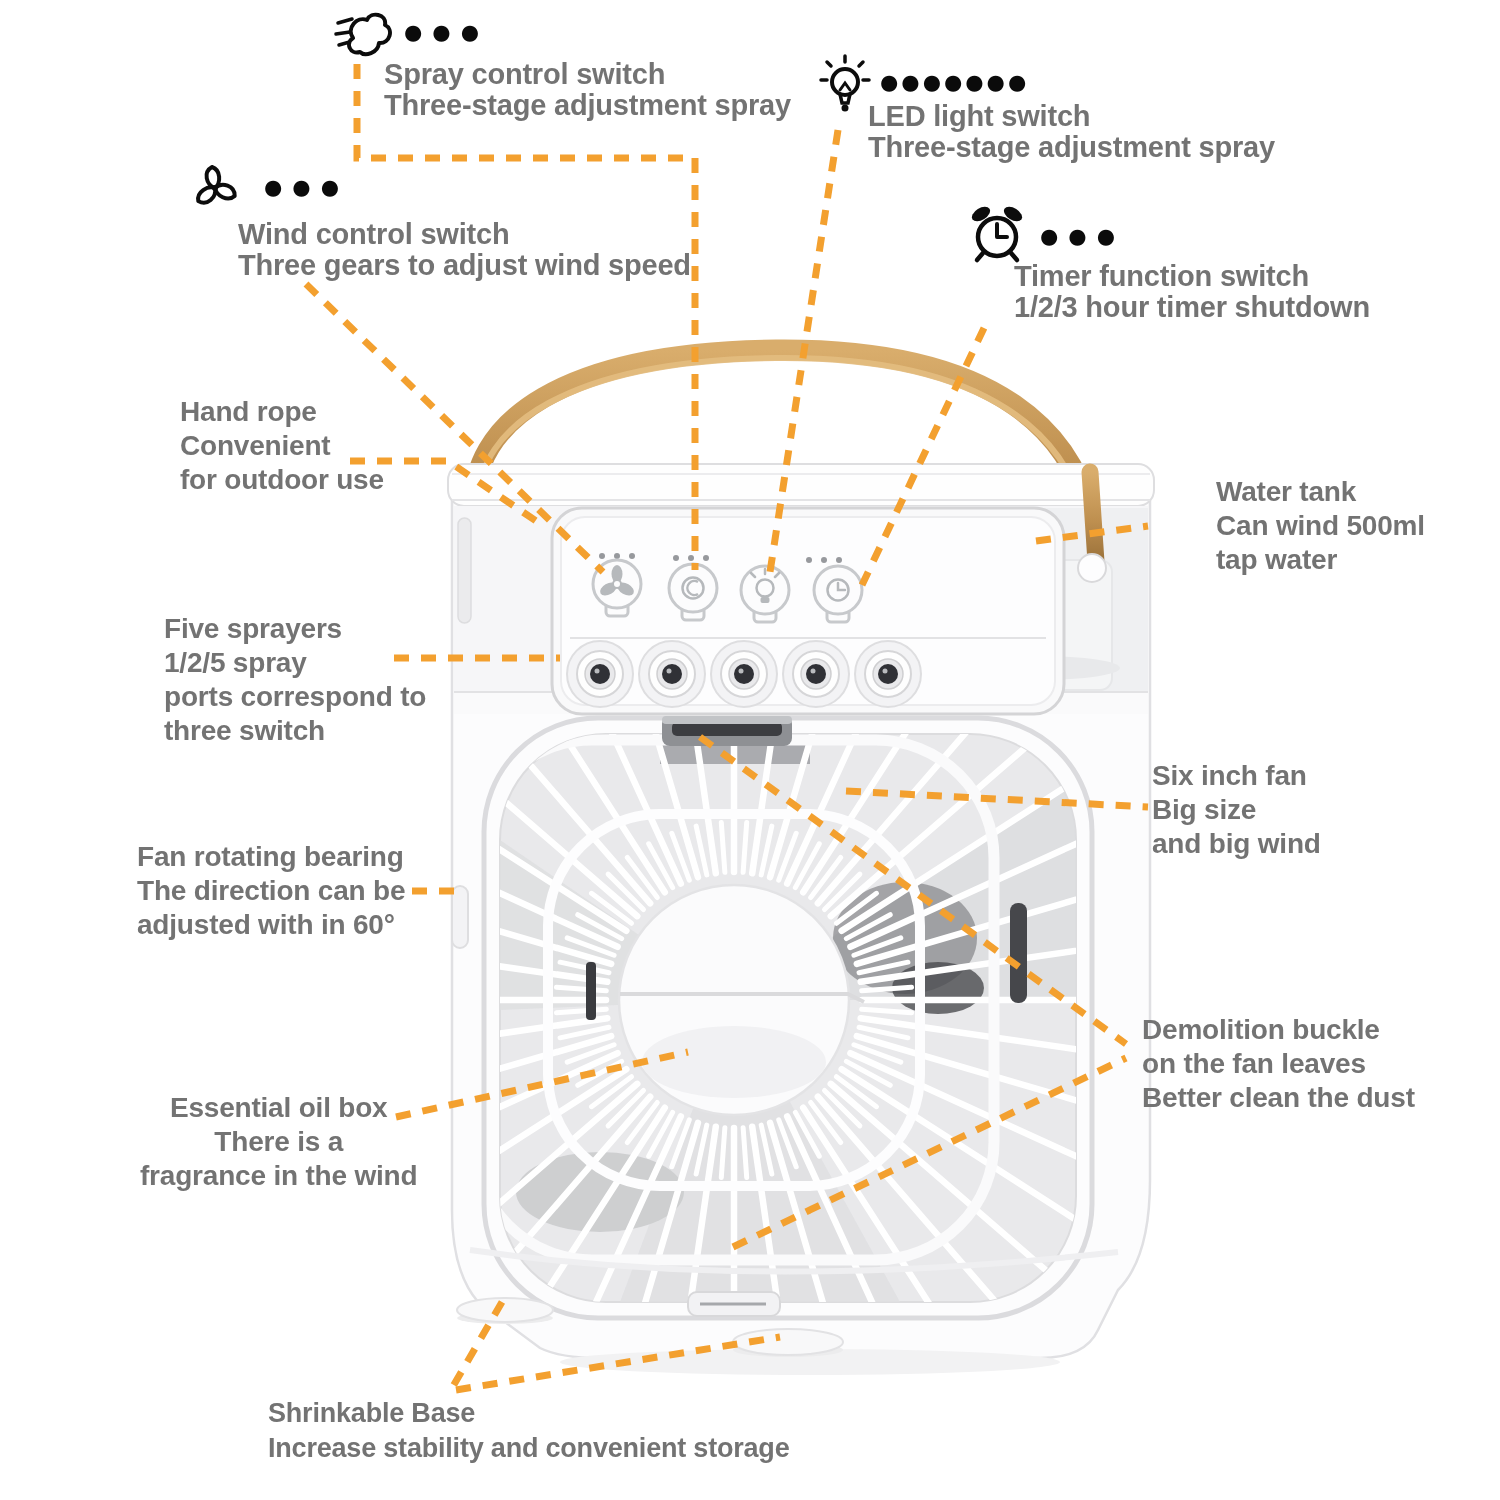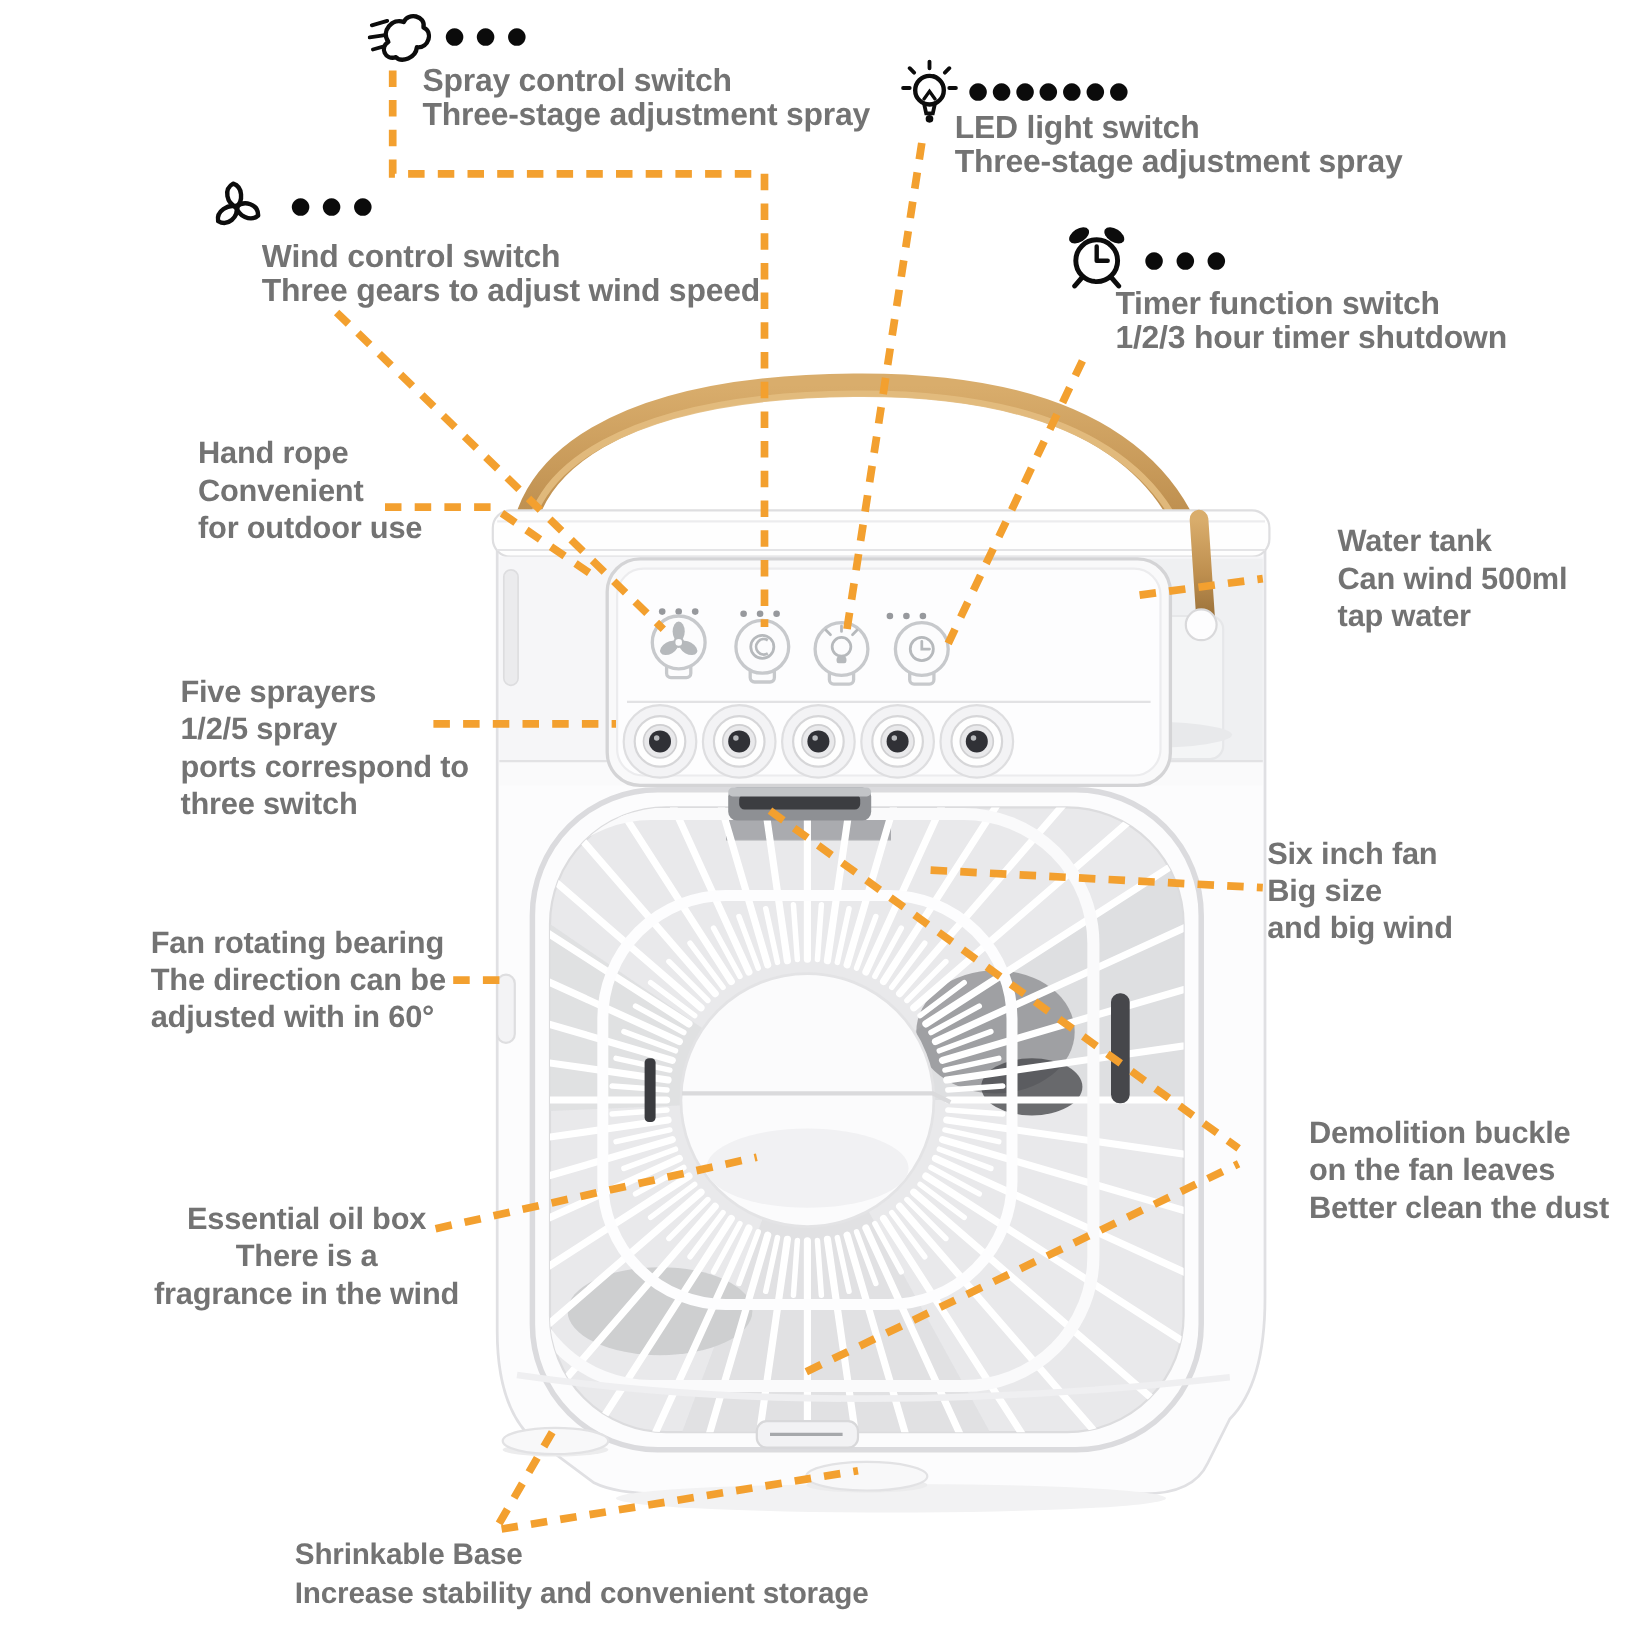--- a/index.html
+++ b/index.html
@@ -408,21 +408,21 @@
     <div>Big size</div>
     <div>and big wind</div>
   </div>
 
   <div class="callout" style="left:137px;top:840px;">
     <div>Fan rotating bearing</div>
     <div>The direction can be</div>
     <div>adjusted with in 60°</div>
   </div>
 
-  <div class="callout" style="left:1142px;top:1013px;margin-left:48px;">
+  <div class="callout" style="left:1142px;top:1013px;">
     <div>Demolition buckle</div>
     <div>on the fan leaves</div>
     <div>Better clean the dust</div>
   </div>
 
   <div class="callout" style="left:140px;top:1091px;text-align:center;">
     <div>Essential oil box</div>
     <div>There is a</div>
     <div>fragrance in the wind</div>
   </div>

